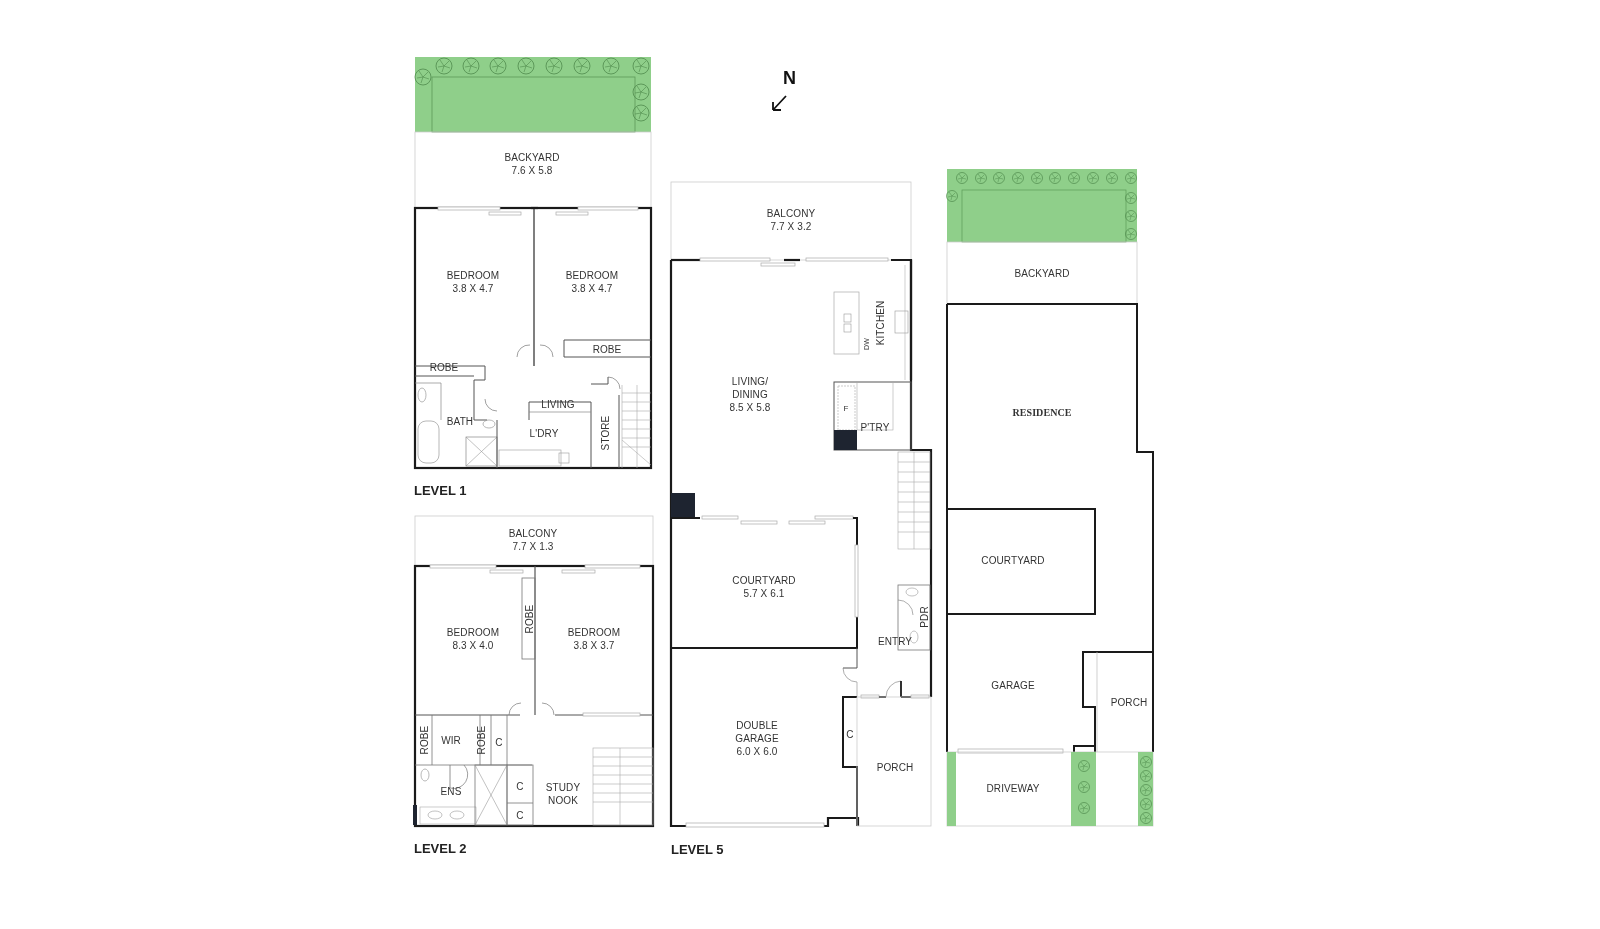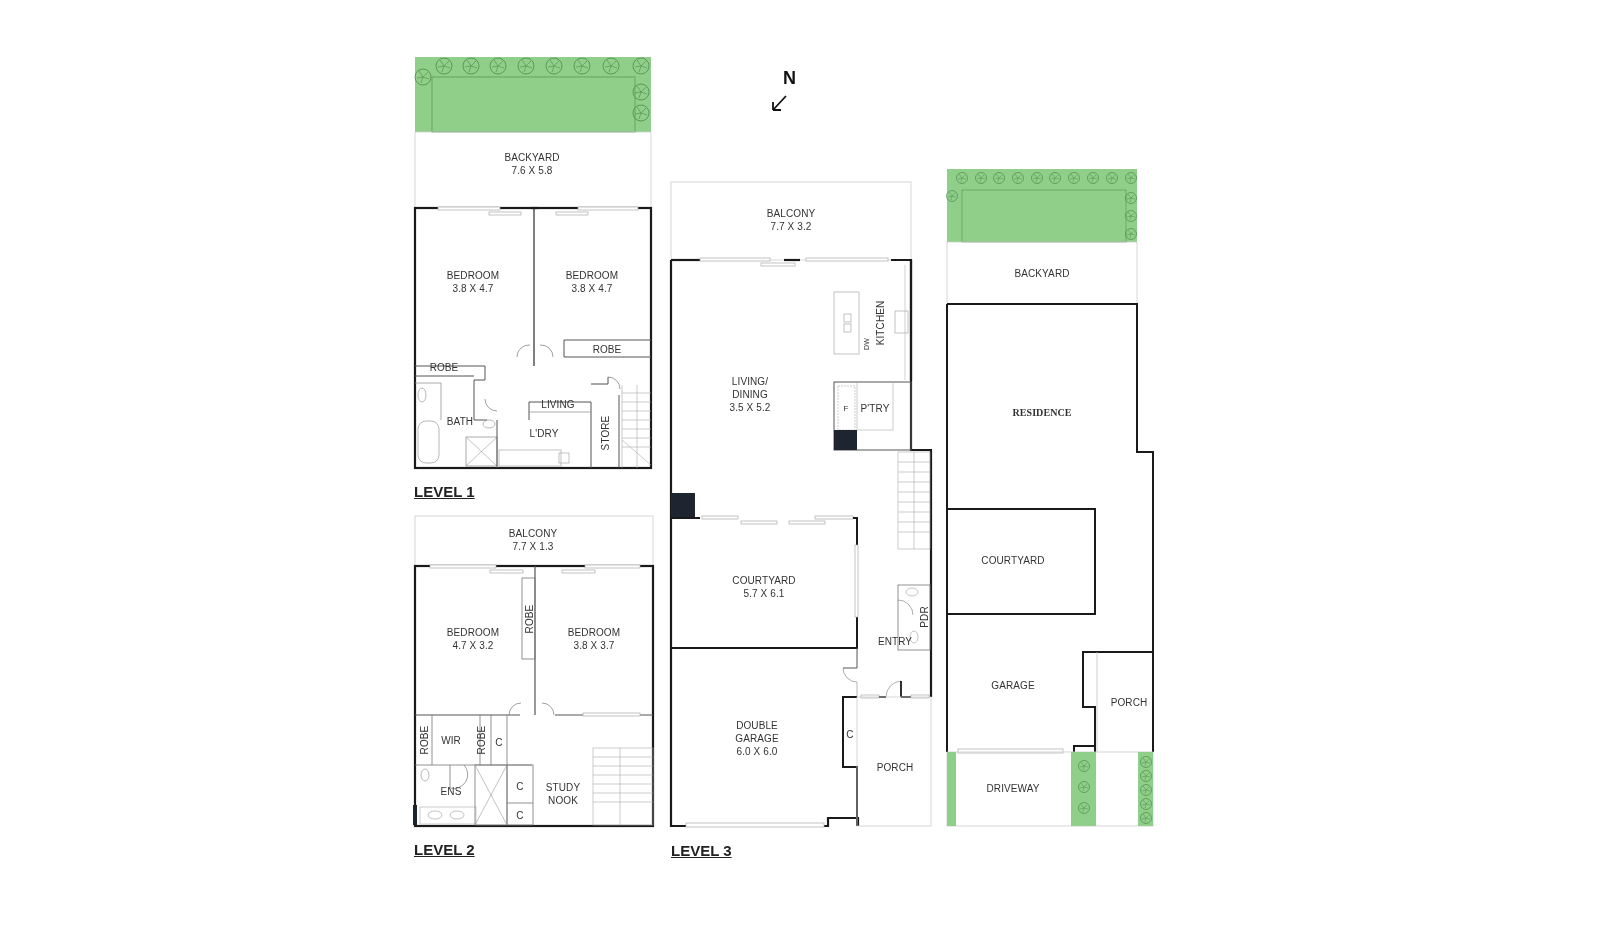--- a/index.html
+++ b/index.html
@@ -1,21 +1,21 @@
 <!DOCTYPE html>
 <html><head>
 <meta charset="utf-8">
 <style>
   html, body { margin: 0; padding: 0; background: #ffffff; }
   body { width: 1600px; height: 929px; position: relative; overflow: hidden; font-family: "Liberation Sans", sans-serif; color: #333; }
   svg { position: absolute; left: 0; top: 0; }
   .lbl { position: absolute; font-size: 10px; letter-spacing: 0.1px; text-align: center; line-height: 13px; color: #333; white-space: nowrap; transform: translate(-50%, -50%); }
   .lbl.bold { font-weight: bold; font-family: Liberation Serif, serif; }
   .lbl.vert { transform: translate(-50%, -50%) rotate(-90deg); }
-  .level { position: absolute; font-size: 15px; font-weight: bold; color: #222; text-decoration: underline; }
+  .level { position: absolute; font-size: 13px; font-weight: bold; color: #222; }
   .north { position: absolute; left: 783px; top: 68px; font-size: 18px; font-weight: bold; color: #111; }
 </style>
 </head>
 <body>
 
 <svg width="1600" height="929" viewBox="0 0 1600 929">
   <defs>
     <g id="tree">
       <circle r="8" fill="none" stroke="#4f8a4c" stroke-width="0.8"></circle>
       <path d="M0,0 L-4,-6 M0,0 L5,-5 M0,0 L6,2 M0,0 L-2,6 M0,0 L-6,1" stroke="#4f8a4c" stroke-width="0.6"></path>
@@ -276,21 +276,21 @@
 <div class="lbl" style="left:544px;top:433px">L'DRY</div>
 <div class="lbl vert" style="left:605px;top:433px">STORE</div>
 <div class="level" style="left:414px;top:483px">LEVEL 1</div>
 
 <div class="lbl" style="left:533px;top:540px">
     <div>BALCONY</div>
     <div>7.7 X 1.3</div>
   </div>
 <div class="lbl" style="left:473px;top:639px">
     <div>BEDROOM</div>
-    <div>4.7 X 3.2</div>
+    <div>8.3 X 4.0</div>
   </div>
 <div class="lbl" style="left:594px;top:639px">
     <div>BEDROOM</div>
     <div>3.8 X 3.7</div>
   </div>
 <div class="lbl vert" style="left:529px;top:619px">ROBE</div>
 <div class="lbl vert" style="left:424px;top:740px">ROBE</div>
 <div class="lbl" style="left:451px;top:740px">WIR</div>
 <div class="lbl vert" style="left:481px;top:740px">ROBE</div>
 <div class="lbl" style="left:499px;top:742px">C</div>
@@ -299,38 +299,38 @@
 <div class="lbl" style="left:520px;top:815px">C</div>
 <div class="lbl" style="left:563px;top:794px;width:40px;white-space:normal">STUDY NOOK</div>
 <div class="level" style="left:414px;top:841px">LEVEL 2</div>
 
 <div class="lbl" style="left:791px;top:220px">
     <div>BALCONY</div>
     <div>7.7 X 3.2</div>
   </div>
 <div class="lbl" style="left:750px;top:394px;width:50px;white-space:normal">
     <div>LIVING/ DINING</div>
-    <div>3.5 X 5.2</div>
+    <div>8.5 X 5.8</div>
   </div>
 <div class="lbl vert" style="left:880px;top:323px">KITCHEN</div>
 <div class="lbl vert" style="left:866px;top:344px;font-size:7px">DW</div>
 <div class="lbl" style="left:846px;top:408px;font-size:8px">F</div>
-<div class="lbl" style="left:875px;top:408px">P'TRY</div>
+<div class="lbl" style="left:875px;top:427px">P'TRY</div>
 <div class="lbl" style="left:764px;top:587px">
     <div>COURTYARD</div>
     <div>5.7 X 6.1</div>
   </div>
 <div class="lbl vert" style="left:924px;top:617px">PDR</div>
 <div class="lbl" style="left:895px;top:641px">ENTRY</div>
 <div class="lbl" style="left:757px;top:738px;width:50px;white-space:normal">
     <div>DOUBLE GARAGE</div>
     <div>6.0 X 6.0</div>
   </div>
 <div class="lbl" style="left:850px;top:734px">C</div>
 <div class="lbl" style="left:895px;top:767px">PORCH</div>
-<div class="level" style="left:671px;top:842px">LEVEL 3</div>
+<div class="level" style="left:671px;top:842px">LEVEL 5</div>
 
 <div class="lbl" style="left:1042px;top:273px">BACKYARD</div>
 <div class="lbl bold" style="left:1042px;top:412px">RESIDENCE</div>
 <div class="lbl" style="left:1013px;top:560px">COURTYARD</div>
 <div class="lbl" style="left:1013px;top:685px">GARAGE</div>
 <div class="lbl" style="left:1129px;top:702px">PORCH</div>
 <div class="lbl" style="left:1013px;top:788px">DRIVEWAY</div>
 
 </body></html>

